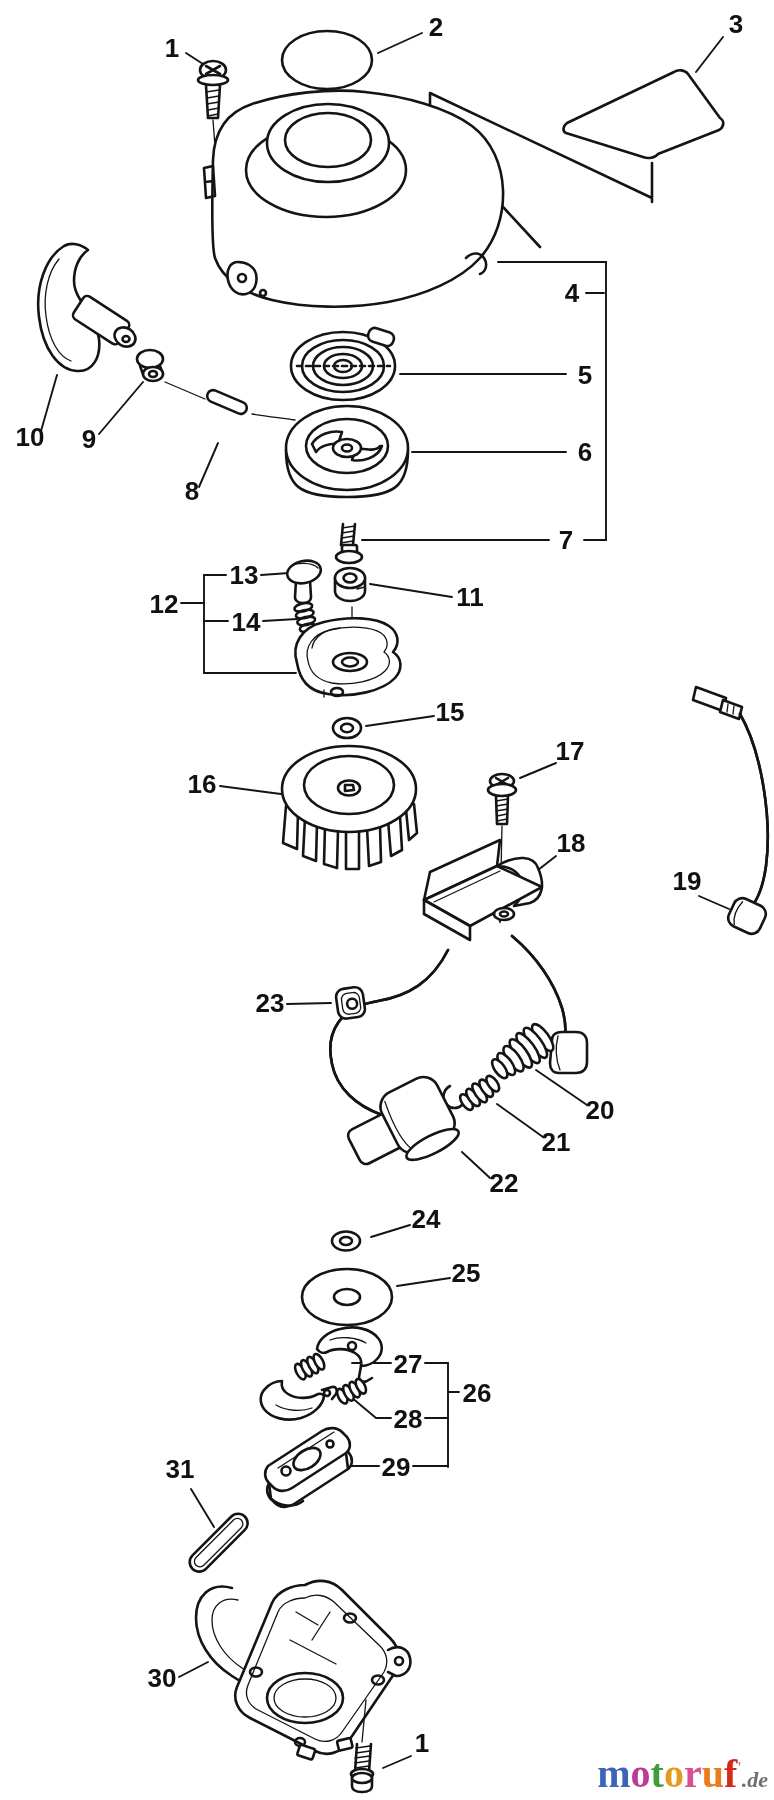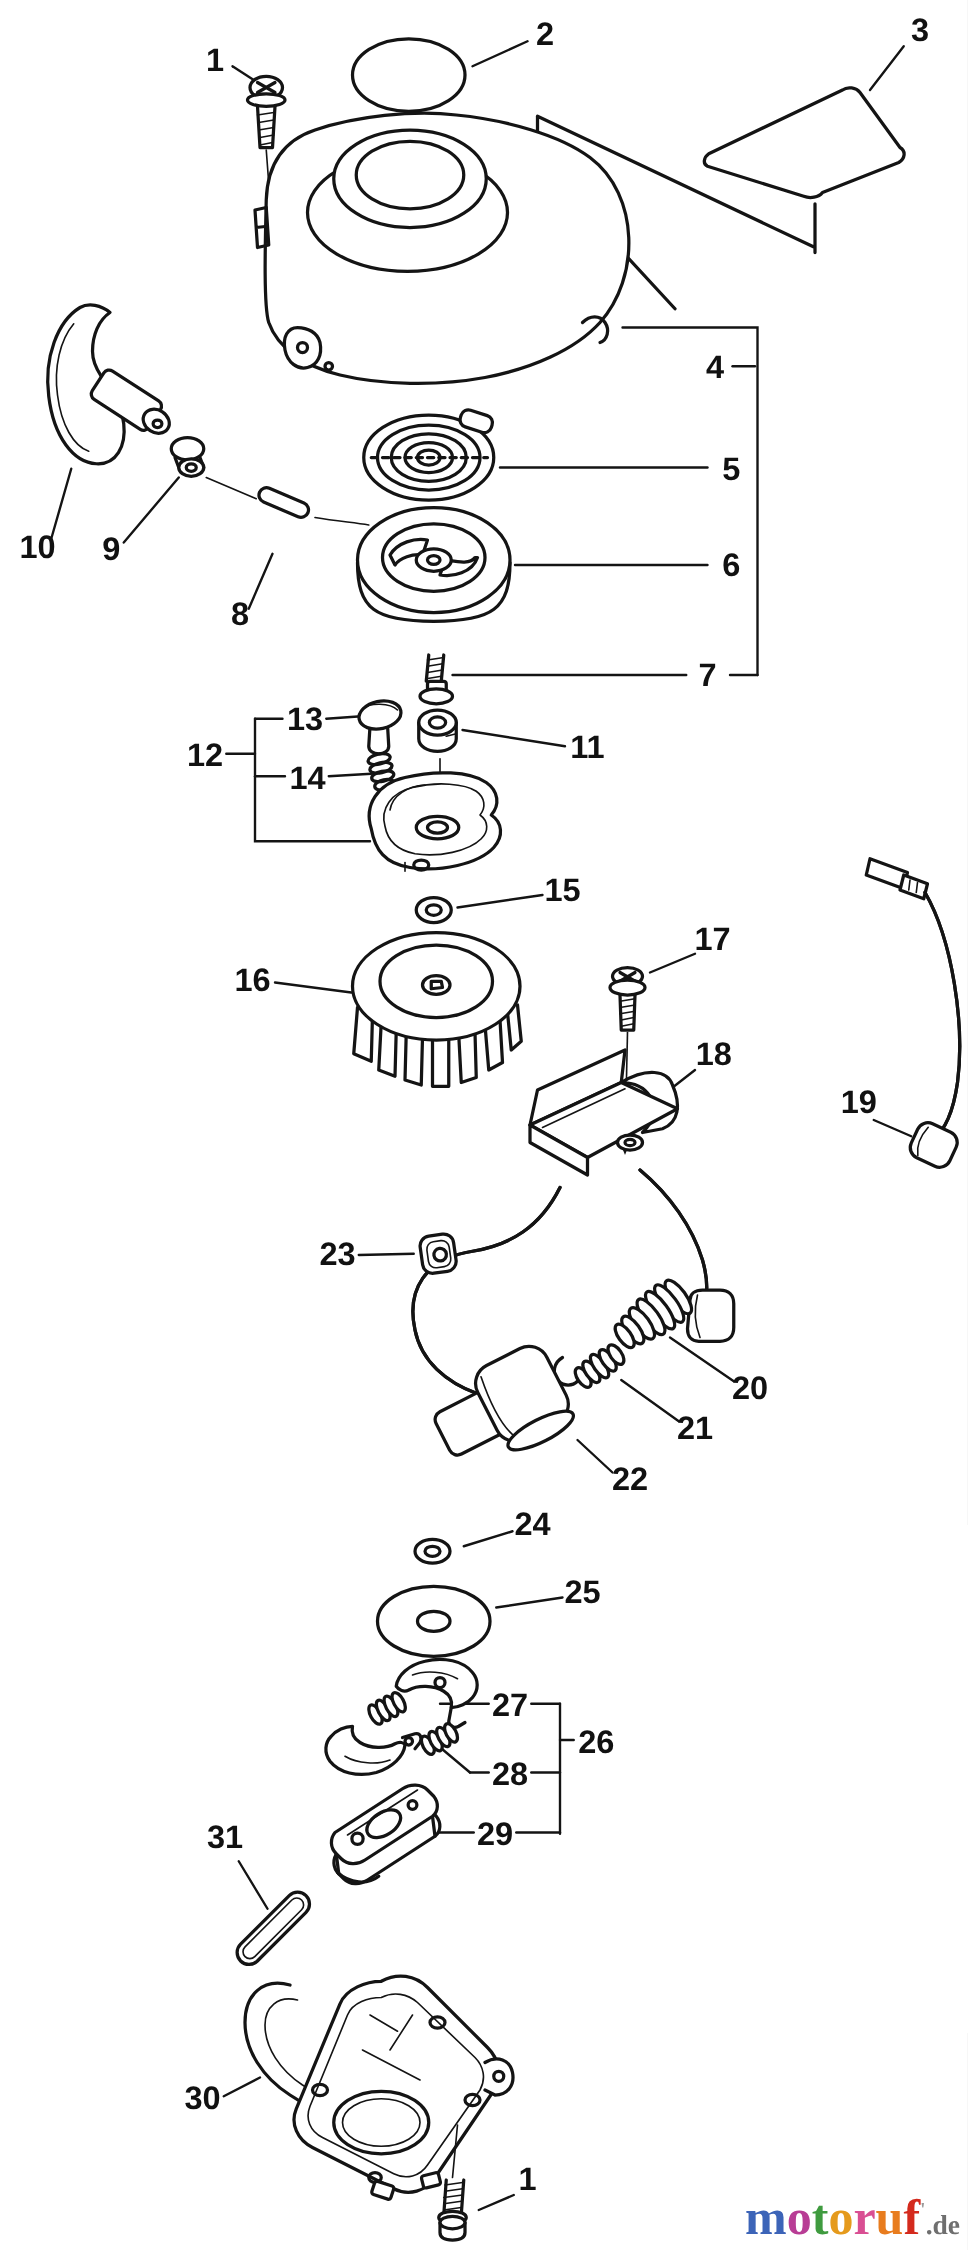--- a/index.html
+++ b/index.html
@@ -12,21 +12,21 @@
   .part .thin{stroke-width:1.3;}
   .part .fill{fill:#141414;stroke:none;}
   .leader line,.bracket path,.bracket line{stroke:#141414;stroke-width:1.9;fill:none;stroke-linecap:round;}
   text.callout{font:bold 26px "Liberation Sans",sans-serif;fill:#111;text-anchor:middle;}
   .wireO{stroke:#141414;stroke-width:6.5;fill:none;stroke-linecap:round;}
   .wireI{stroke:#ffffff;stroke-width:3.2;fill:none;stroke-linecap:round;}
   .wireO2{stroke:#141414;stroke-width:5.2;fill:none;stroke-linecap:round;}
   .wireI2{stroke:#ffffff;stroke-width:2.4;fill:none;stroke-linecap:round;}
   #logo{position:absolute;right:6px;bottom:6px;font-family:"Liberation Serif",serif;
         font-weight:bold;font-size:40px;letter-spacing:0px;line-height:1;cursor:pointer;}
-  #logo .tld{font-size:22px;}
+  #logo .tld{font-size:22px;font-style:italic;}
   #logo .mark{font-size:16px;vertical-align:super;}
 </style>
 </head>
 <body>
 
 <div id="canvas">
 <svg width="774" height="1800" viewBox="0 0 774 1800">
 
   <g class="leader">
     <line x1="186" y1="53" x2="203" y2="64"></line>

